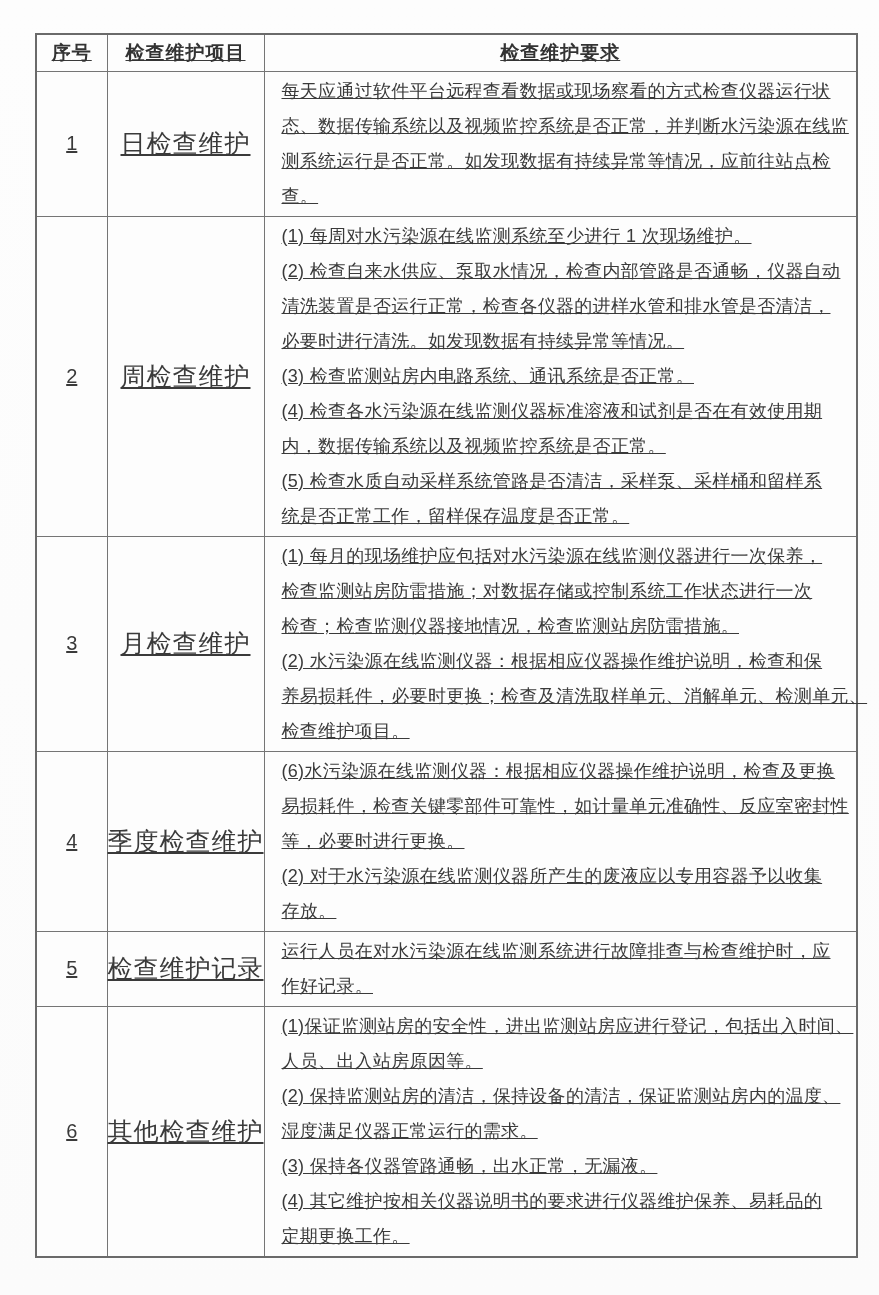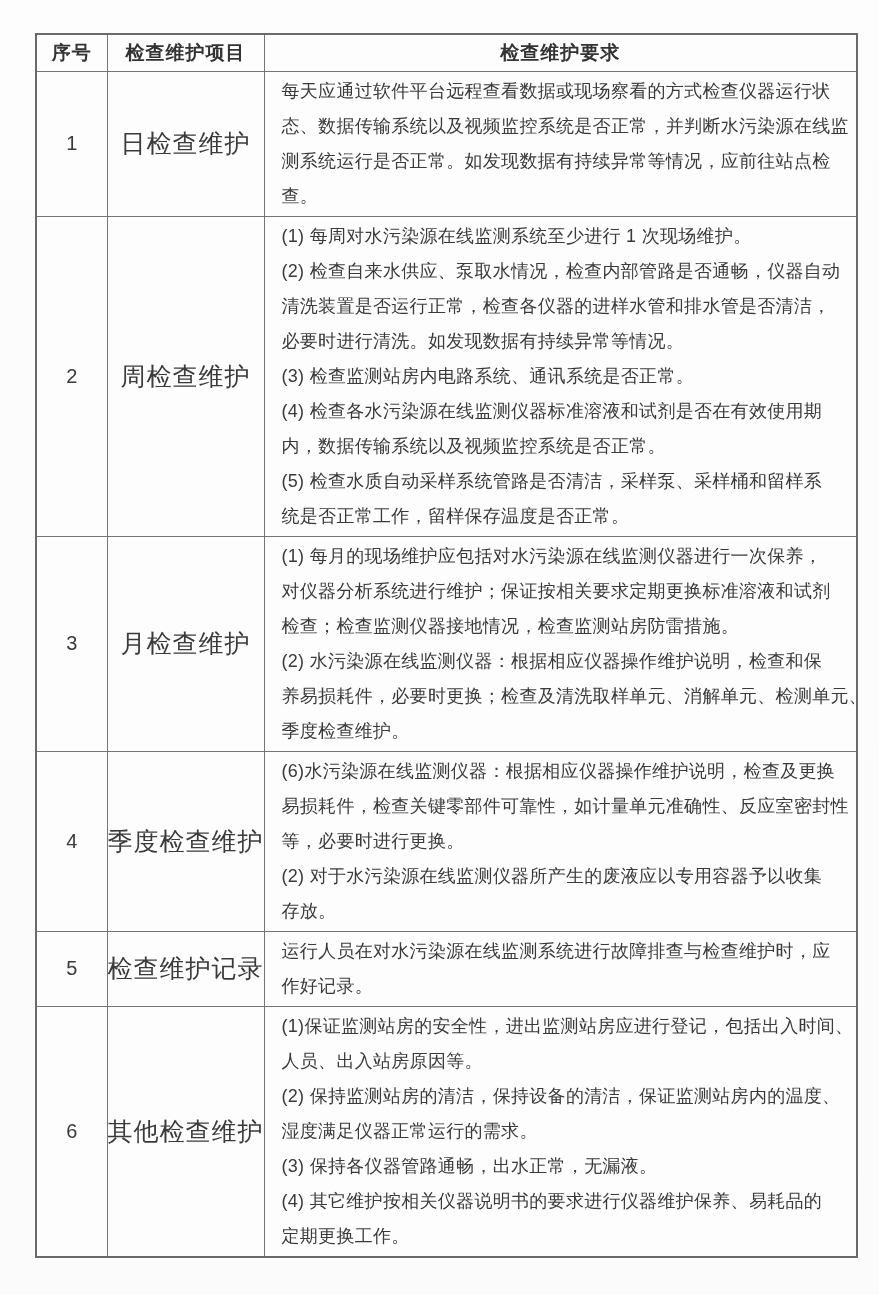--- a/index.html
+++ b/index.html
@@ -20,20 +20,21 @@
   }
   table.maintenance {
     position: absolute;
     left: 35px;
     top: 33px;
     width: 821px;
     border-collapse: collapse;
     table-layout: fixed;
     background: #fdfdfd;
     border: 2px solid #6a6a6a;
+    text-decoration: underline;
   }
   table.maintenance th,
   table.maintenance td {
     border: 1.5px solid #757575;
     box-sizing: border-box;
   }
   th.hdr {
     height: 37px;
     font-size: 19px;
     font-weight: bold;
@@ -112,25 +113,25 @@
             <div class="req-line">内，数据传输系统以及视频监控系统是否正常。</div>
             <div class="req-line">(5) 检查水质自动采样系统管路是否清洁，采样泵、采样桶和留样系</div>
             <div class="req-line">统是否正常工作，留样保存温度是否正常。</div>
           </td>
       </tr>
       <tr>
         <td class="num-cell">3</td>
         <td class="item-cell">月检查维护</td>
         <td class="req-cell">
             <div class="req-line">(1) 每月的现场维护应包括对水污染源在线监测仪器进行一次保养，</div>
-            <div class="req-line">对仪器分析系统进行维护；保证按相关要求定期更换标准溶液和试剂</div>
+            <div class="req-line">检查监测站房防雷措施；对数据存储或控制系统工作状态进行一次</div>
             <div class="req-line">检查；检查监测仪器接地情况，检查监测站房防雷措施。</div>
             <div class="req-line">(2) 水污染源在线监测仪器：根据相应仪器操作维护说明，检查和保</div>
             <div class="req-line">养易损耗件，必要时更换；检查及清洗取样单元、消解单元、检测单元、</div>
-            <div class="req-line">季度检查维护。</div>
+            <div class="req-line">检查维护项目。</div>
           </td>
       </tr>
       <tr>
         <td class="num-cell">4</td>
         <td class="item-cell">季度检查维护</td>
         <td class="req-cell">
             <div class="req-line">(6)水污染源在线监测仪器：根据相应仪器操作维护说明，检查及更换</div>
             <div class="req-line">易损耗件，检查关键零部件可靠性，如计量单元准确性、反应室密封性</div>
             <div class="req-line">等，必要时进行更换。</div>
             <div class="req-line">(2) 对于水污染源在线监测仪器所产生的废液应以专用容器予以收集</div>

